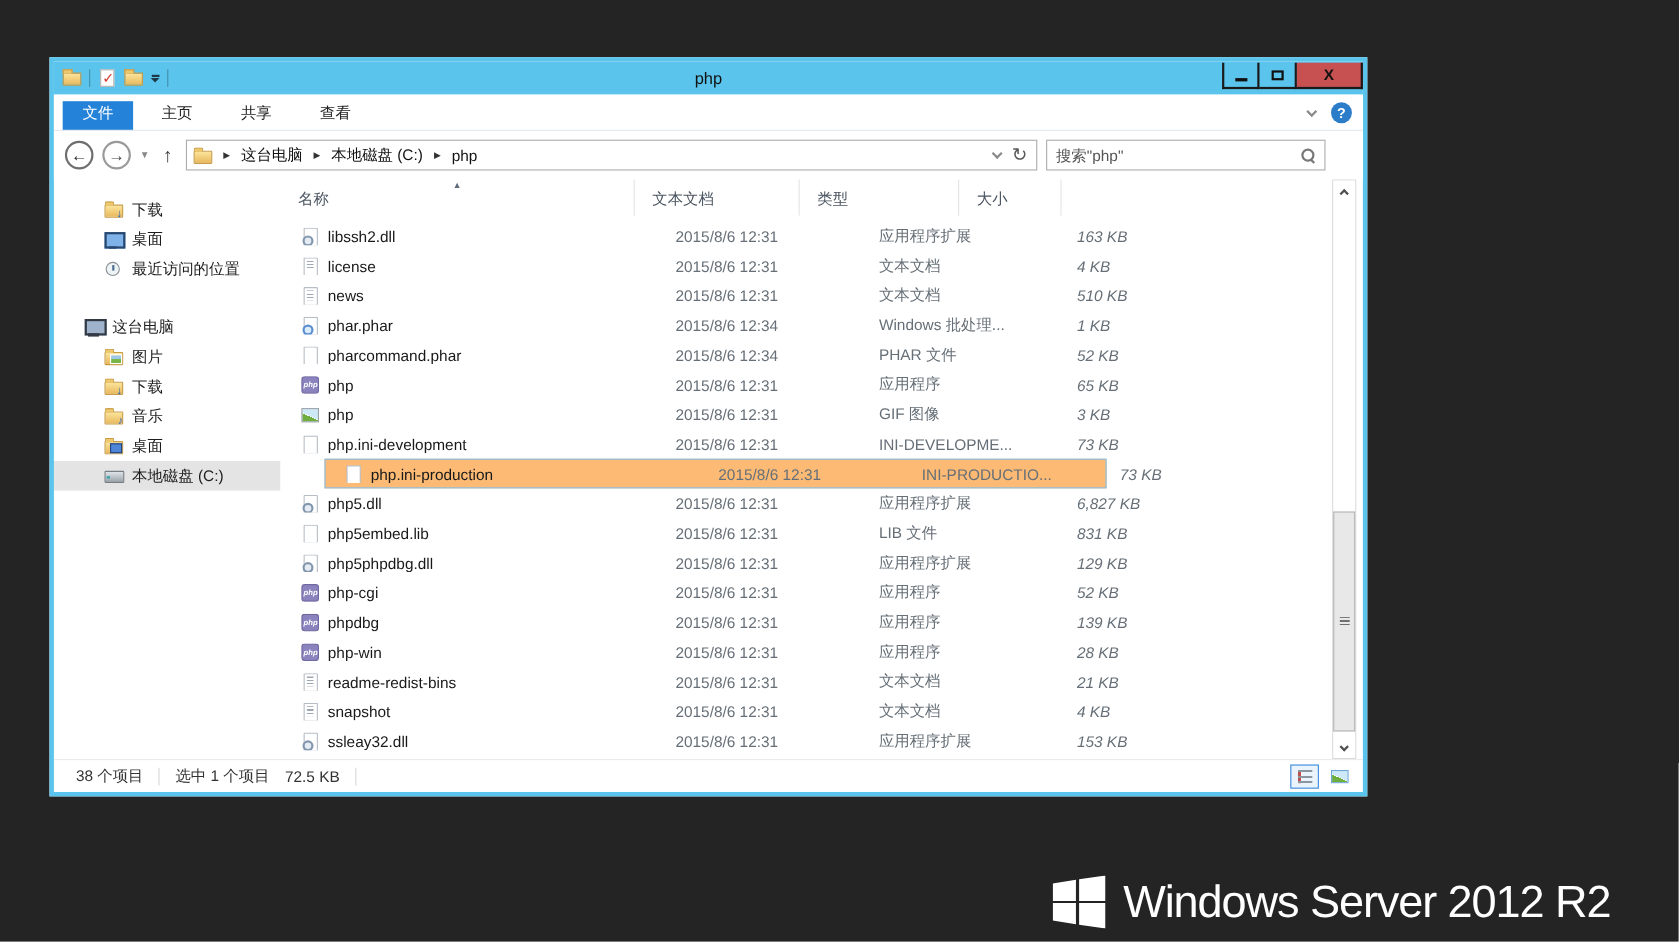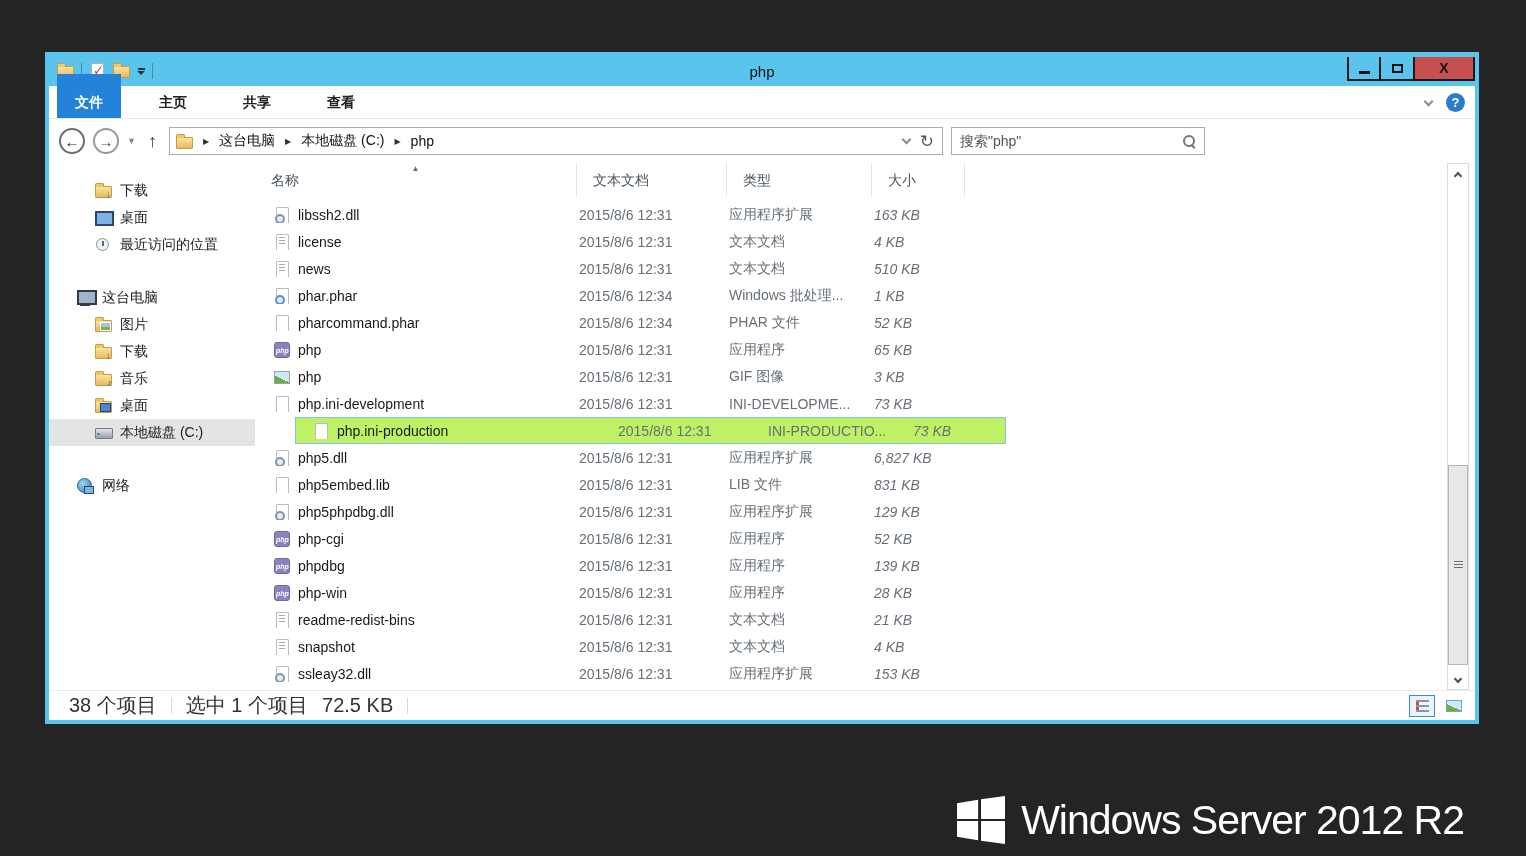--- a/index.html
+++ b/index.html
@@ -7,21 +7,21 @@
   body {
     background:#242424;
     font-family:"Liberation Sans","DejaVu Sans",sans-serif;
     position:relative;
     font-size:14px;
     color:#1c1c1c;
   }
 
   
   .window {
-    position:absolute; left:45px; top:52px; width:1434px; height:672px;
+    position:absolute; left:45px; top:52px; width:1198px; height:672px;
     border:4px solid #5ac4ec; background:#fff;
     display:flex; flex-direction:column;
   }
 
   
   .titlebar {
     height:30px; background:#5ac4ec; display:flex; align-items:center;
     position:relative; flex:none;
   }
   .qat { display:flex; align-items:center; gap:7px; padding-left:8px; }
@@ -40,21 +40,21 @@
   .glyph-min { width:11px; height:3px; background:#111; margin-top:8px; }
   .glyph-max { width:11px; height:9px; border:2px solid #111; }
   .glyph-close { font-weight:bold; font-size:14px; color:#111; }
 
   
   .ribbonrow {
     height:33px; background:#fff; display:flex; align-items:flex-end;
     border-bottom:1px solid #e4e9ee; flex:none; position:relative;
   }
   .tab {
-    padding:20px 18px 6px; font-size:14px; color:#222; cursor:pointer; margin-right:20px;font-weight:bold;
+    padding:2px 18px 6px; font-size:14px; color:#222; cursor:pointer; margin-right:8px;
   }
   .tab.active { background:#2482d8; color:#fff; margin-left:8px; }
   .ribbon-right { margin-left:auto; display:flex; align-items:center; gap:14px; padding:0 10px 6px 0; }
   .chev { display:inline-block; width:7px; height:7px; border-right:2px solid #8a8a8a; border-bottom:2px solid #8a8a8a; transform:rotate(45deg); margin-top:-3px; }
   .help-btn {
     width:19px; height:19px; border-radius:50%; background:#2b7cc9; color:#fff;
     font-size:13px; font-weight:bold; display:flex; align-items:center; justify-content:center; cursor:pointer;
   }
 
   
@@ -142,23 +142,23 @@
   .colh {
     position:relative; display:flex; align-items:flex-end; padding:0 0 6px 16px;
     border-right:1px solid #e4e4e4; cursor:pointer;
   }
   .colh.empty { border-right:none; cursor:default; }
   .colh .sort { position:absolute; top:1px; left:50%; transform:translateX(-50%); font-size:8px; color:#5e6b7d; }
 
   .rows { flex:1; padding-top:5px; }
   .row {
     height:27px; display:grid; grid-template-columns:322px 150px 145px 93px;
-    align-items:center; margin-left:1px; width:711px; border:1px solid transparent; cursor:default;
-  }
-  .row.selected { background:#bef264; border-color:#84c0ea;margin-left:40px; }
+    align-items:center; margin-left:1px; width:711px; border:1px solid transparent; cursor:default;gap:35px;
+  }
+  .row.selected { background:#fdba74; border-color:#84c0ea;margin-left:40px; }
   .cell-name { display:flex; align-items:center; gap:8px; padding-left:17px; color:#191919; white-space:nowrap; overflow:hidden; }
   .cell-date, .cell-type { color:#666f77; white-space:nowrap; }
   .cell-size { color:#666f77; padding-right:8px; white-space:nowrap;font-style:italic; }
 
   
   .fi { width:16px; height:16px; position:relative; flex:none; }
   .fi-file::before, .fi-txt::before, .fi-dll::before, .fi-gearblue::before {
     content:""; position:absolute; left:2px; top:0; width:11px; height:15px;
     background:#fff; border:1px solid #b6bdc6; border-radius:1px;
   }
@@ -198,21 +198,21 @@
   .sb-thumb {
     position:absolute; left:0; right:0; top:58%; height:41%;
     background:#e8e8e8; border:1px solid #b5b5b5;
     display:flex; align-items:center; justify-content:center;
   }
   .sb-grip { width:9px; height:8px; background:repeating-linear-gradient(#6f6f6f 0 1px, transparent 1px 3px); }
 
   
   .statusbar {
     height:30px; flex:none; border-top:1px solid #ebebeb; display:flex; align-items:center;
-    padding:0 8px 0 20px; font-size:20px; color:#333; gap:14px;
+    padding:0 8px 0 20px; font-size:14px; color:#333; gap:14px;
   }
   .st-sep { width:1px; height:16px; background:#d8d8d8; }
   .st-right { margin-left:auto; display:flex; gap:6px; align-items:center; }
   .viewbtn { width:26px; height:22px; border:1px solid transparent; display:flex; align-items:center; justify-content:center; cursor:pointer; }
   .viewbtn.active { border-color:#3b8ad9; background:#eaf4fd; }
   .vb-details { width:13px; height:12px; background:
       repeating-linear-gradient(#8a95a0 0 2px, transparent 2px 5px),
       linear-gradient(90deg,#c05050 0 3px,#fff 3px 4px, rgba(0,0,0,0) 4px); }
   .vb-thumbs { width:16px; height:12px; border:1px solid #6fa6d8; background:
       linear-gradient(205deg,#cde9f7 0 55%,rgba(0,0,0,0) 55%),
@@ -330,24 +330,20 @@
     <span class="lbl">音乐</span>
   </div>
         <div class="side-item lvl1">
     <span class="si si-folder-desktop"></span>
     <span class="lbl">桌面</span>
   </div>
         <div class="side-item lvl1 selected">
     <span class="si si-drive"></span>
     <span class="lbl">本地磁盘 (C:)</span>
   </div>
-        <div class="side-item sect">
-    <span class="si si-network"></span>
-    <span class="lbl">网络</span>
-  </div>
       </div>
 
     <div class="filepane">
       <div class="colheaders">
         <div class="colh">
           <span class="sort">▲</span>
           <span>名称</span>
         </div>
         <div class="colh">
           <span>文本文档</span>

